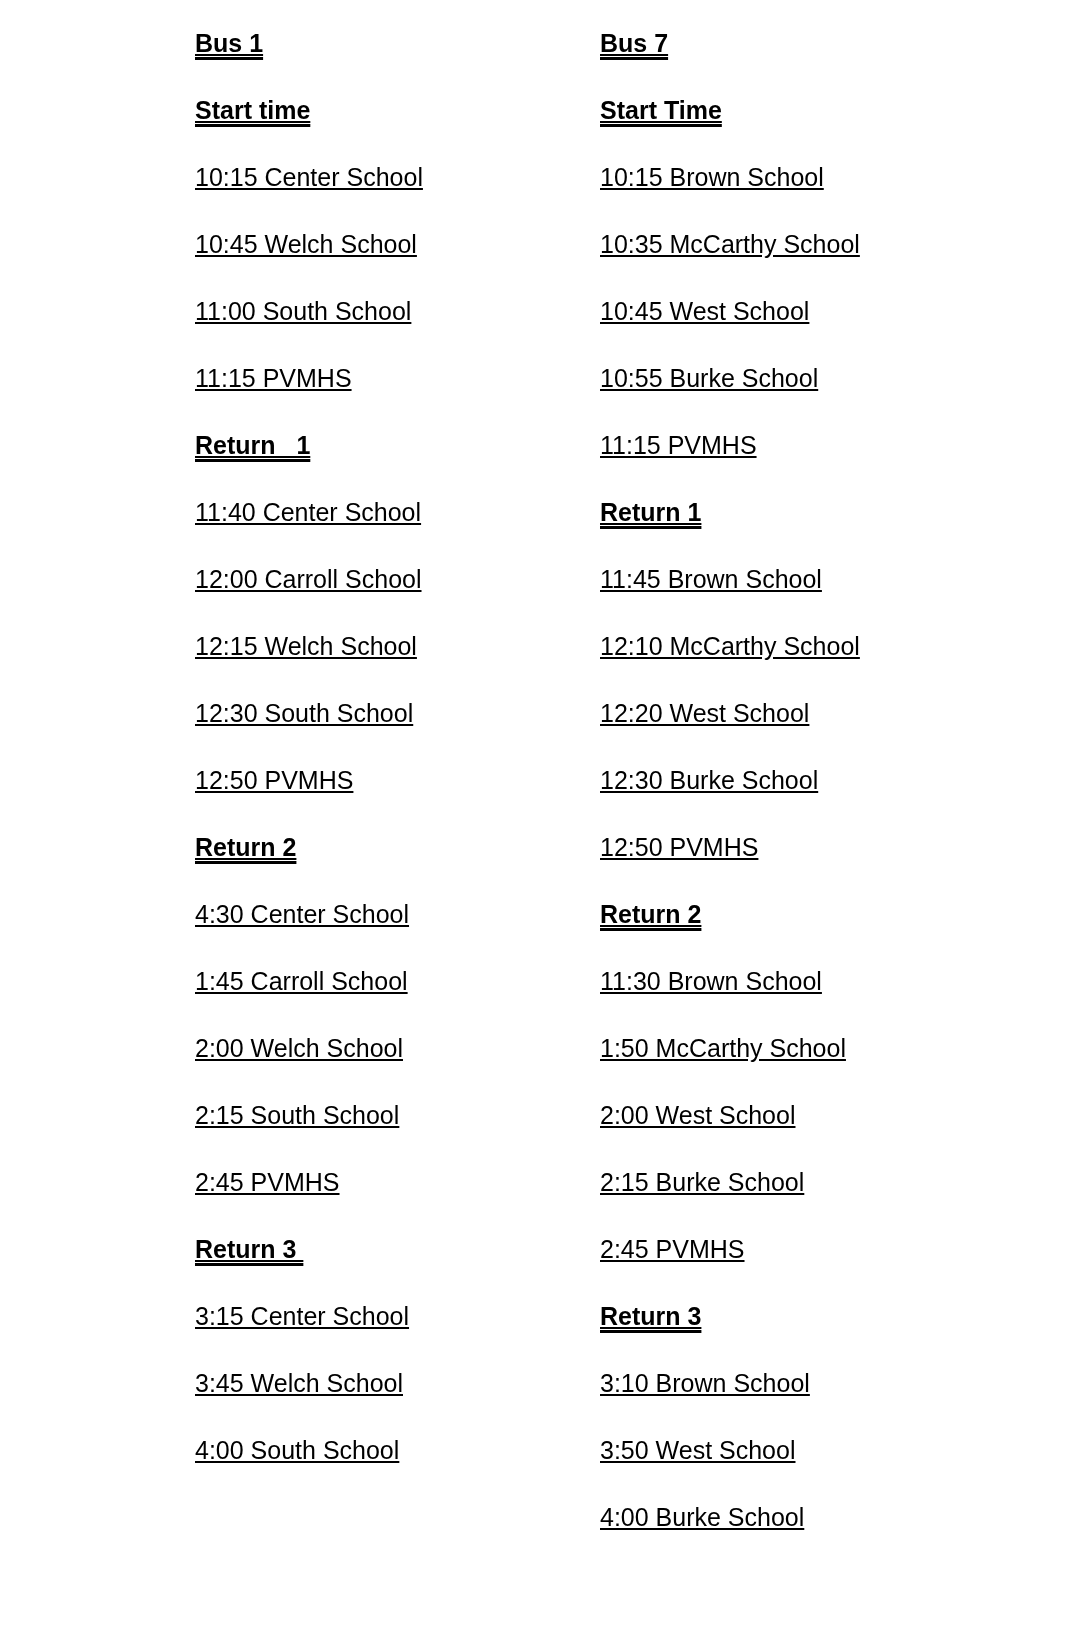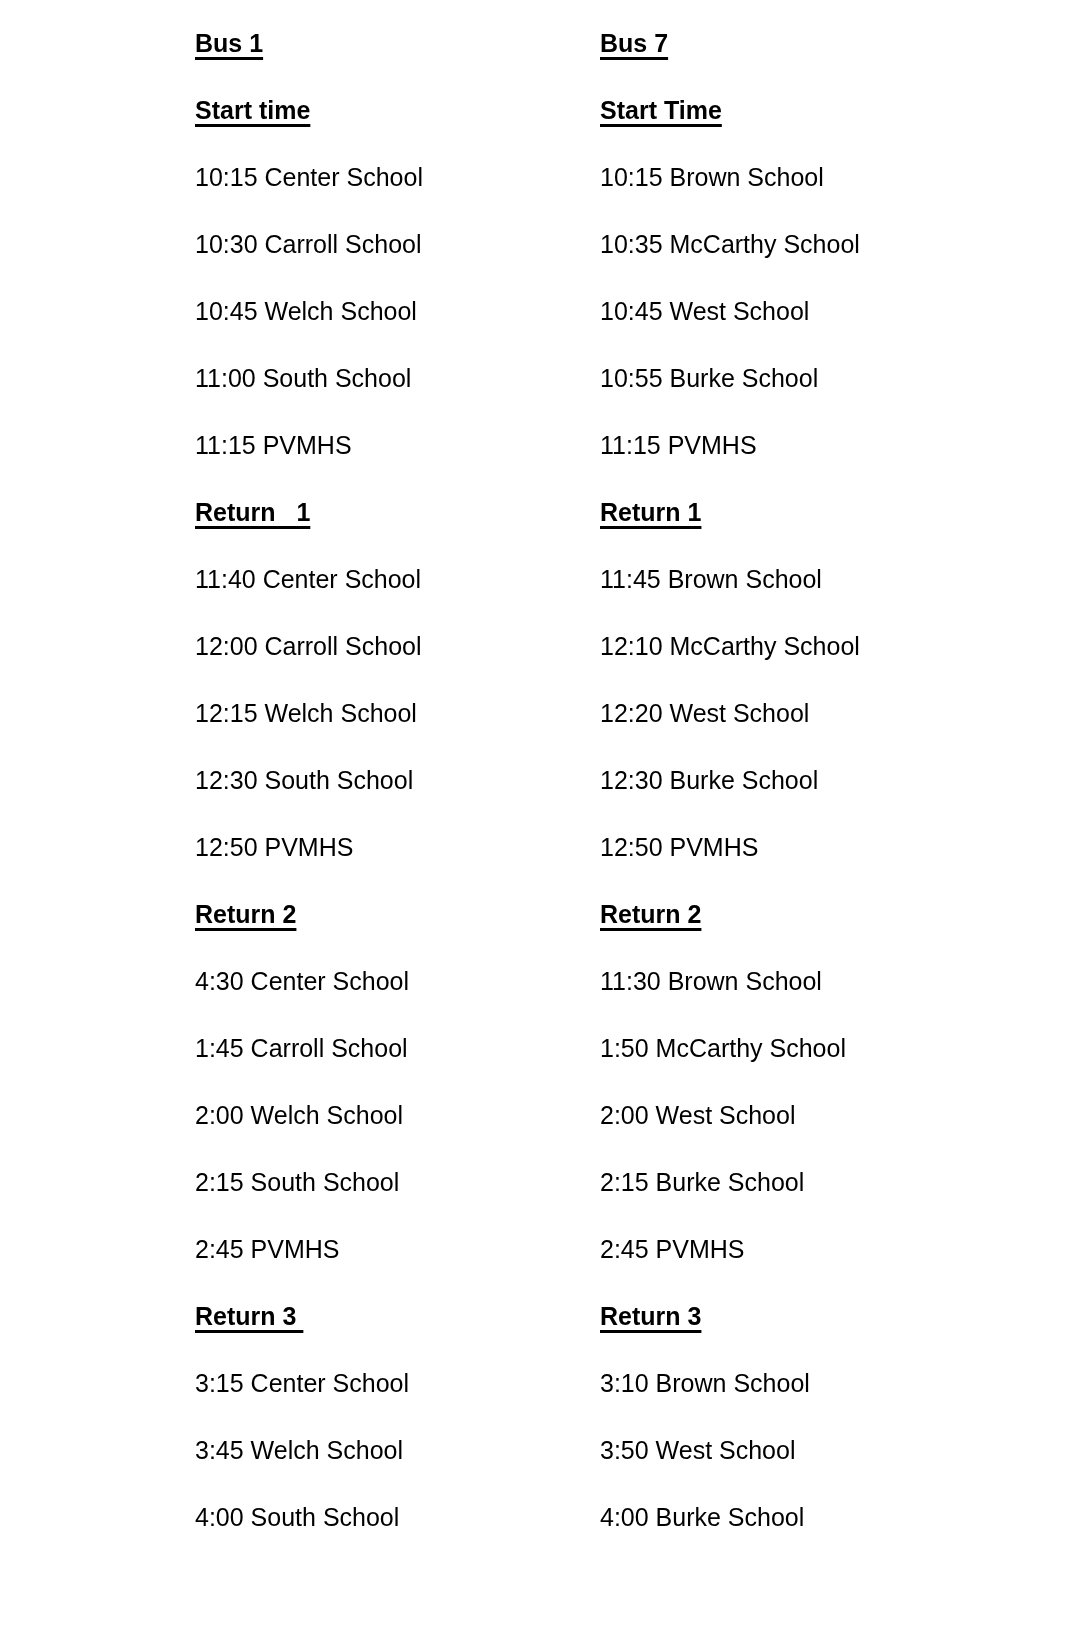--- a/index.html
+++ b/index.html
@@ -14,20 +14,21 @@
     font-family: "Liberation Sans", sans-serif;
     font-size: 25px;
     color: #000000;
   }
   .page {
     display: flex;
     padding-top: 10px;
     padding-left: 195px;
     box-sizing: border-box;
     width: 1070px;
+    text-decoration: underline;
   }
   .col {
     display: block;
   }
   .col-left {
     width: 405px;
     flex: 0 0 405px;
   }
   .col-right {
     flex: 1 1 auto;
@@ -50,21 +51,20 @@
 </head>
 <body>
 
 <div class="page">
 
   <div class="col col-left">
     <p class="line heading">Bus 1</p>
 
     <p class="line heading">Start time</p>
     <p class="line">10:15 Center School</p>
-    <p class="line">10:30 Carroll School</p>
     <p class="line">10:45 Welch School</p>
     <p class="line">11:00 South School</p>
     <p class="line">11:15 PVMHS</p>
 
     <p class="line heading">Return&nbsp;&nbsp;&nbsp;1</p>
     <p class="line">11:40 Center School</p>
     <p class="line">12:00 Carroll School</p>
     <p class="line">12:15 Welch School</p>
     <p class="line">12:30 South School</p>
     <p class="line">12:50 PVMHS</p>

